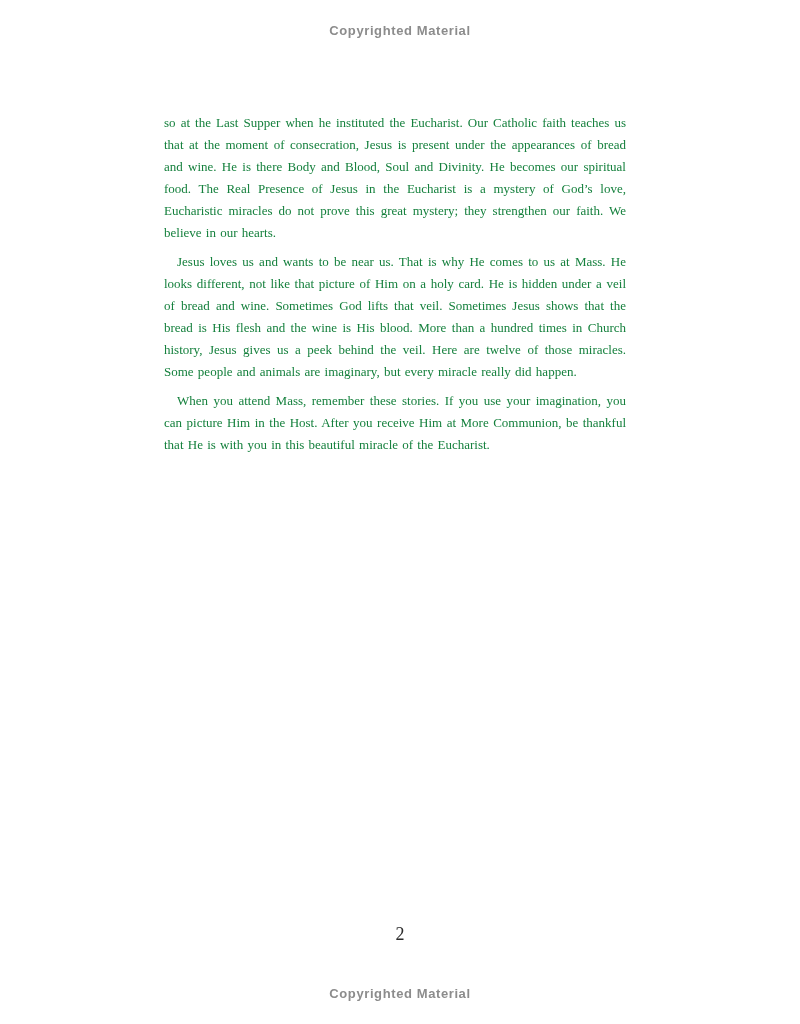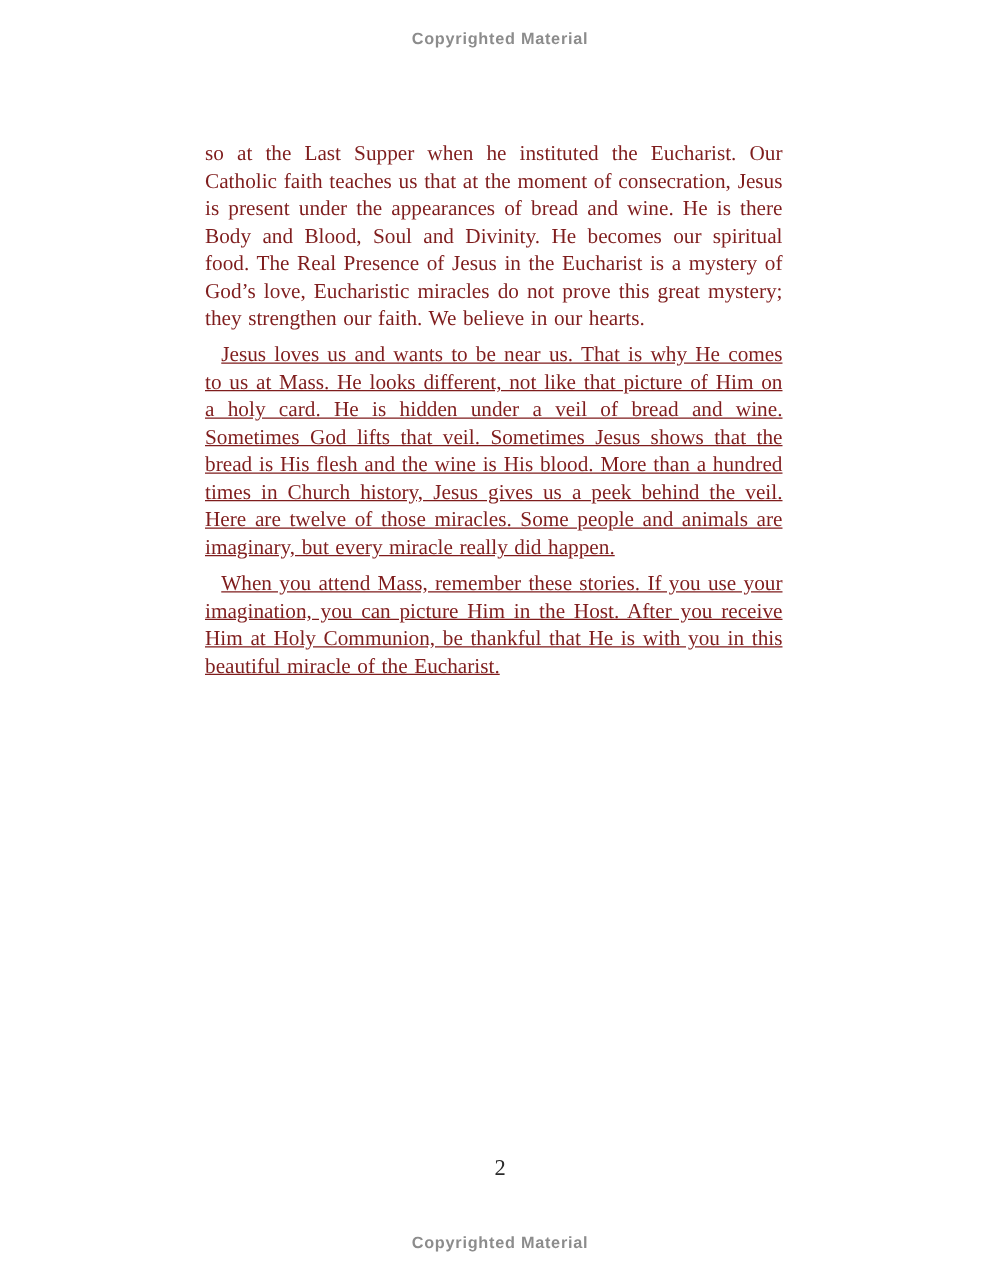--- a/index.html
+++ b/index.html
@@ -38,29 +38,28 @@
     color: #303030;
   }
   .content {
     position: absolute;
     top: 112px;
     left: 164px;
     width: 462px;
   }
   .content p {
     margin: 0 0 7px 0;
-    font-size: 17px;
+    font-size: 13px;
     line-height: 22px;
     text-align: justify;
-    color: #7f1d1d;
+    color: #15803d;
     word-spacing: 1px;
   }
   .content p.indent {
     text-indent: 13px;
-    text-decoration: underline;
   }
   .page-number {
     position: absolute;
     top: 924px;
     left: 0;
     width: 100%;
     text-align: center;
     font-size: 18px;
     color: #2b2b2b;
   }
@@ -69,20 +68,20 @@
 <body>
 
 <div class="page">
 
   <div class="copyright-banner copyright-top">Copyrighted Material</div>
 
 
   <div class="content">
     <p>so at the Last Supper when he instituted the Eucharist. Our Catholic faith teaches us that at the moment of consecration, Jesus is present under the appearances of bread and wine. He is there Body and Blood, Soul and Divinity. He becomes our spiritual food. The Real Presence of Jesus in the Eucharist is a mystery of God’s love, Eucharistic miracles do not prove this great mystery; they strengthen our faith. We believe in our hearts.</p>
     <p class="indent">Jesus loves us and wants to be near us. That is why He comes to us at Mass. He looks different, not like that picture of Him on a holy card. He is hidden under a veil of bread and wine. Sometimes God lifts that veil. Sometimes Jesus shows that the bread is His flesh and the wine is His blood. More than a hundred times in Church history, Jesus gives us a peek behind the veil. Here are twelve of those miracles. Some people and animals are imaginary, but every miracle really did happen.</p>
-    <p class="indent">When you attend Mass, remember these stories. If you use your imagination, you can picture Him in the Host. After you receive Him at Holy Communion, be thankful that He is with you in this beautiful miracle of the Eucharist.</p>
+    <p class="indent">When you attend Mass, remember these stories. If you use your imagination, you can picture Him in the Host. After you receive Him at More Communion, be thankful that He is with you in this beautiful miracle of the Eucharist.</p>
   </div>
 
   <div class="page-number">2</div>
 
   <div class="copyright-banner copyright-bottom">Copyrighted Material</div>
 
 </div>
 
 </body></html>

